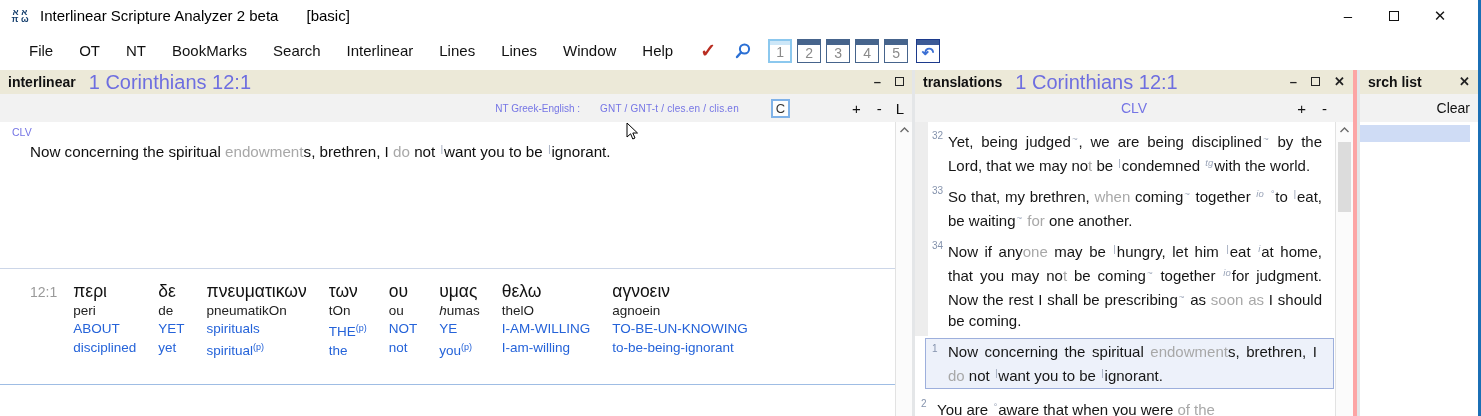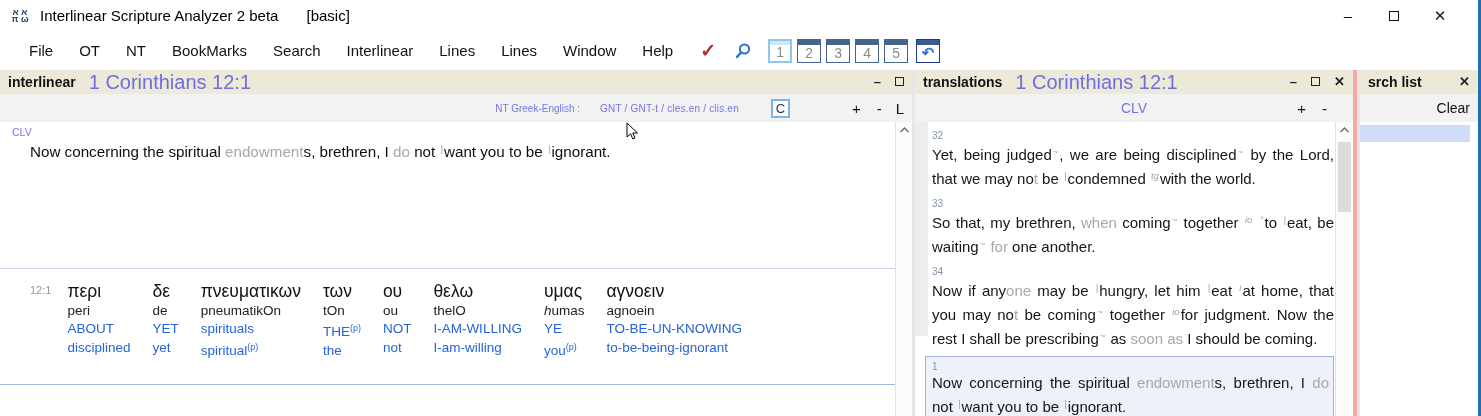--- a/index.html
+++ b/index.html
@@ -57,46 +57,46 @@
           font-size:13px; color:#333; display:flex; align-items:center; justify-content:center; }
   .zbtn { font-size:15px; color:#111; }
   .sp { flex:1; }
 
   
   .clv-label { position:absolute; left:12px; top:4px; font-size:10.5px; color:#7575e5; }
   .sentence { position:absolute; left:30px; top:21px; font-size:15.2px; color:#0f0f0f; }
   .sep1 { position:absolute; left:0; right:17px; top:146px; border-top:1px solid #ccd6e8; }
   .sep2 { position:absolute; left:0; right:17px; top:262px; border-top:1px solid #9fbde4; }
   .itable { position:absolute; left:30px; top:158px; display:flex; align-items:flex-start; }
-  .iref { font-size:11px; color:#9a9a9a; margin-right:16px; padding-top:4px; }
+  .iref { font-size:14px; color:#9a9a9a; margin-right:16px; padding-top:4px; }
   .iword { margin-right:22px; white-space:nowrap; }
   .w-greek { font-size:17.5px; line-height:22px; color:#111; }
   .w-translit { font-size:13.5px; line-height:17px; color:#222; }
   .w-translit .r-i { font-style:italic; }
   .w-caps, .w-low { font-size:13.5px; line-height:19px; color:#2563d9; }
   .gsup { font-size:9px; vertical-align:5px; }
 
   
   .r-n {}
   .r-g { color:#a8a8a8; }
   .r-s { font-size:9.5px; color:#9aa4b8; font-style:italic; vertical-align:5px; padding:0 1px; }
 
   
   .vscroll { position:absolute; right:0; top:0; bottom:0; width:17px; background:#fbfbfb; border-left:1px solid #e2e2e2; }
   .vscroll svg { display:block; margin:3px auto 0 auto; }
   .vthumb { position:absolute; left:2px; right:2px; top:20px; height:70px; background:#dcdcdc; }
 
   
   .chap-gutter { position:absolute; left:0; top:0; width:13px; height:214px; background:#ededed; }
   .verses { position:absolute; left:0; right:19px; top:6px; }
-  .verse { display:flex; padding-left:17px; margin-bottom:7px;flex-direction:column; }
+  .verse { display:flex; padding-left:17px; margin-bottom:7px; }
   .verse.nogut { padding-left:6px; }
   .verse.hl { margin-left:10px; padding:2px 4px 2px 6px; background:#edf1fa; border:1px solid #9dafdc; }
   .vnum { flex:none; width:16px; font-size:10px; color:#8593ad; padding-top:2px; }
-  .vtext { flex:1; font-size:15px; line-height:21px; color:#161616; text-align:justify; padding-right:0; }
+  .vtext { flex:1; font-size:15px; line-height:21px; color:#161616; text-align:justify; padding-right:12px; }
 
   
   .srch-clear { margin-left:auto; margin-right:8px; font-size:14px; color:#111; }
   .srch-row { position:absolute; left:0; right:8px; top:3px; height:17px; background:#cfdcf5; }
 
   
   .cursor { position:absolute; left:626px; top:122px; z-index:60; }
 </style>
 </head>
 <body>
@@ -217,30 +217,30 @@
                 <div class="w-caps">THE<span class="gsup">(p)</span></div>
                 <div class="w-low">the</div>
               </div>
               <div class="iword">
                 <div class="w-greek">ου</div>
                 <div class="w-translit"><span class="r-n">ou</span></div>
                 <div class="w-caps">NOT</div>
                 <div class="w-low">not</div>
               </div>
               <div class="iword">
+                <div class="w-greek">υμας</div>
+                <div class="w-translit"><span class="r-i">h</span><span class="r-n">umas</span></div>
+                <div class="w-caps">YE</div>
+                <div class="w-low">you<span class="gsup">(p)</span></div>
+              </div>
+              <div class="iword">
                 <div class="w-greek">θελω</div>
                 <div class="w-translit"><span class="r-n">thelO</span></div>
                 <div class="w-caps">I-AM-WILLING</div>
                 <div class="w-low">I-am-willing</div>
-              </div>
-              <div class="iword">
-                <div class="w-greek">υμας</div>
-                <div class="w-translit"><span class="r-i">h</span><span class="r-n">umas</span></div>
-                <div class="w-caps">YE</div>
-                <div class="w-low">you<span class="gsup">(p)</span></div>
               </div>
               <div class="iword">
                 <div class="w-greek">αγνοειν</div>
                 <div class="w-translit"><span class="r-n">agnoein</span></div>
                 <div class="w-caps">TO-BE-UN-KNOWING</div>
                 <div class="w-low">to-be-being-ignorant</div>
               </div>
             </div>
         </div>
         <div class="sep2"></div>

